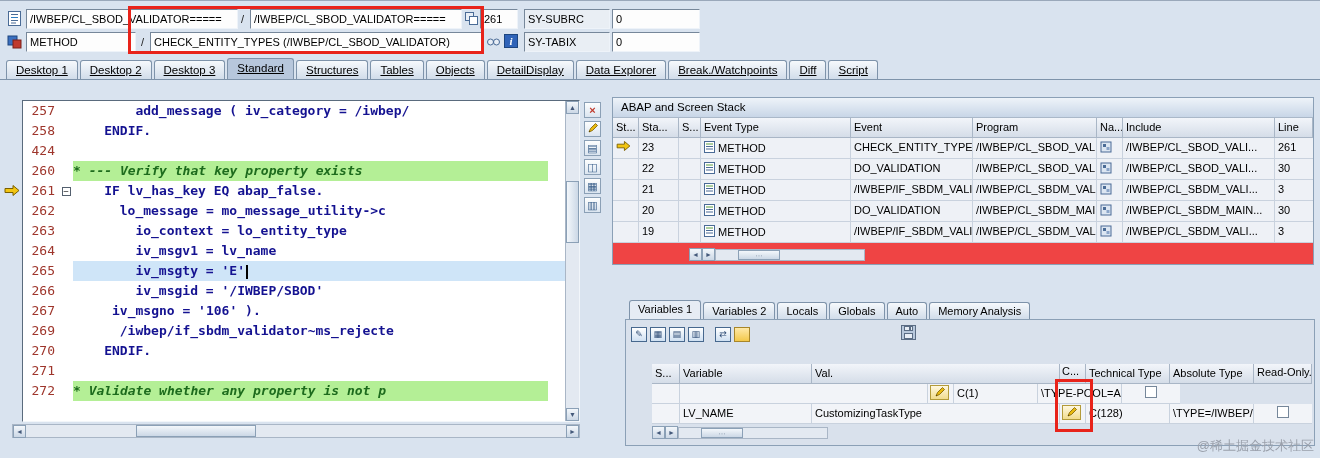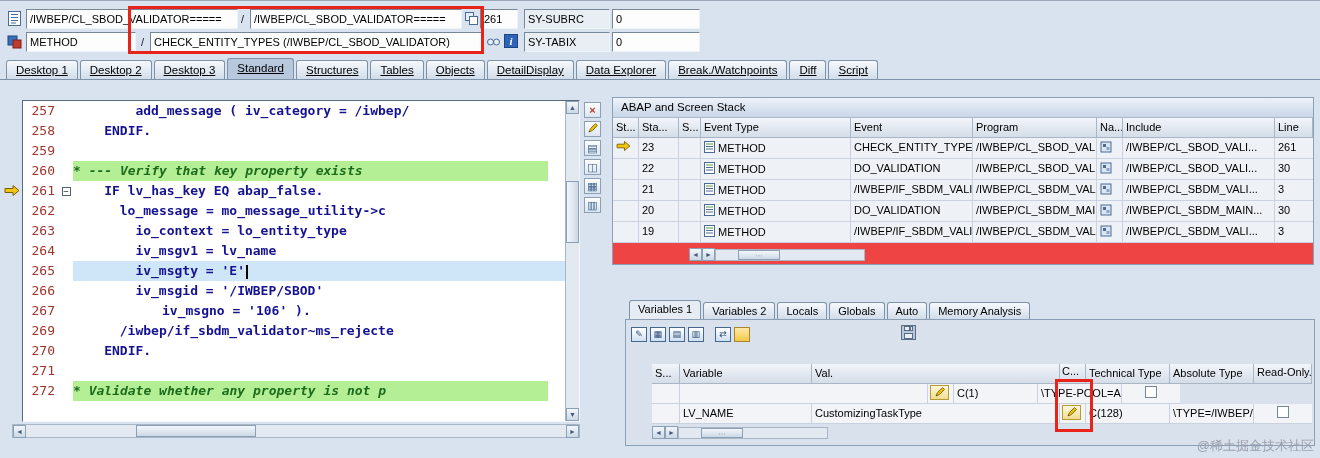--- a/index.html
+++ b/index.html
@@ -164,21 +164,21 @@
           <div class="ed-num">257</div>
           <div class="ed-fold"></div>
           <div class="ed-code"><span class="cd" style="margin-left: 62.4px;">add_message ( iv_category = /iwbep/</span></div>
         </div>
         <div class="ed-line">
           <div class="ed-num">258</div>
           <div class="ed-fold"></div>
           <div class="ed-code"><span class="cd" style="margin-left: 31.2px;">ENDIF.</span></div>
         </div>
         <div class="ed-line">
-          <div class="ed-num">259</div>
+          <div class="ed-num">424</div>
           <div class="ed-fold"></div>
           <div class="ed-code"><span class="cd" style="margin-left: 0px;"></span></div>
         </div>
         <div class="ed-line">
           <div class="ed-num">260</div>
           <div class="ed-fold"></div>
           <div class="ed-code"><span class="cm" style="margin-left: 0px;">* --- Verify that key property exists</span></div>
         </div>
         <div class="ed-line">
           <div class="ed-num">261</div>
@@ -206,21 +206,21 @@
           <div class="ed-code"><span class="cd" style="margin-left: 62.4px;">iv_msgty = 'E'</span><span class="caret"></span></div>
         </div>
         <div class="ed-line">
           <div class="ed-num">266</div>
           <div class="ed-fold"></div>
           <div class="ed-code"><span class="cd" style="margin-left: 62.4px;">iv_msgid = '/IWBEP/SBOD'</span></div>
         </div>
         <div class="ed-line">
           <div class="ed-num">267</div>
           <div class="ed-fold"></div>
-          <div class="ed-code"><span class="cd" style="margin-left: 89px;">iv_msgno = '106' ).</span></div>
+          <div class="ed-code"><span class="cd" style="margin-left: 39px;">iv_msgno = '106' ).</span></div>
         </div>
         <div class="ed-line">
           <div class="ed-num">269</div>
           <div class="ed-fold"></div>
           <div class="ed-code"><span class="cd" style="margin-left: 46.8px;">/iwbep/if_sbdm_validator~ms_rejecte</span></div>
         </div>
         <div class="ed-line">
           <div class="ed-num">270</div>
           <div class="ed-fold"></div>
           <div class="ed-code"><span class="cd" style="margin-left: 31.2px;">ENDIF.</span></div>

